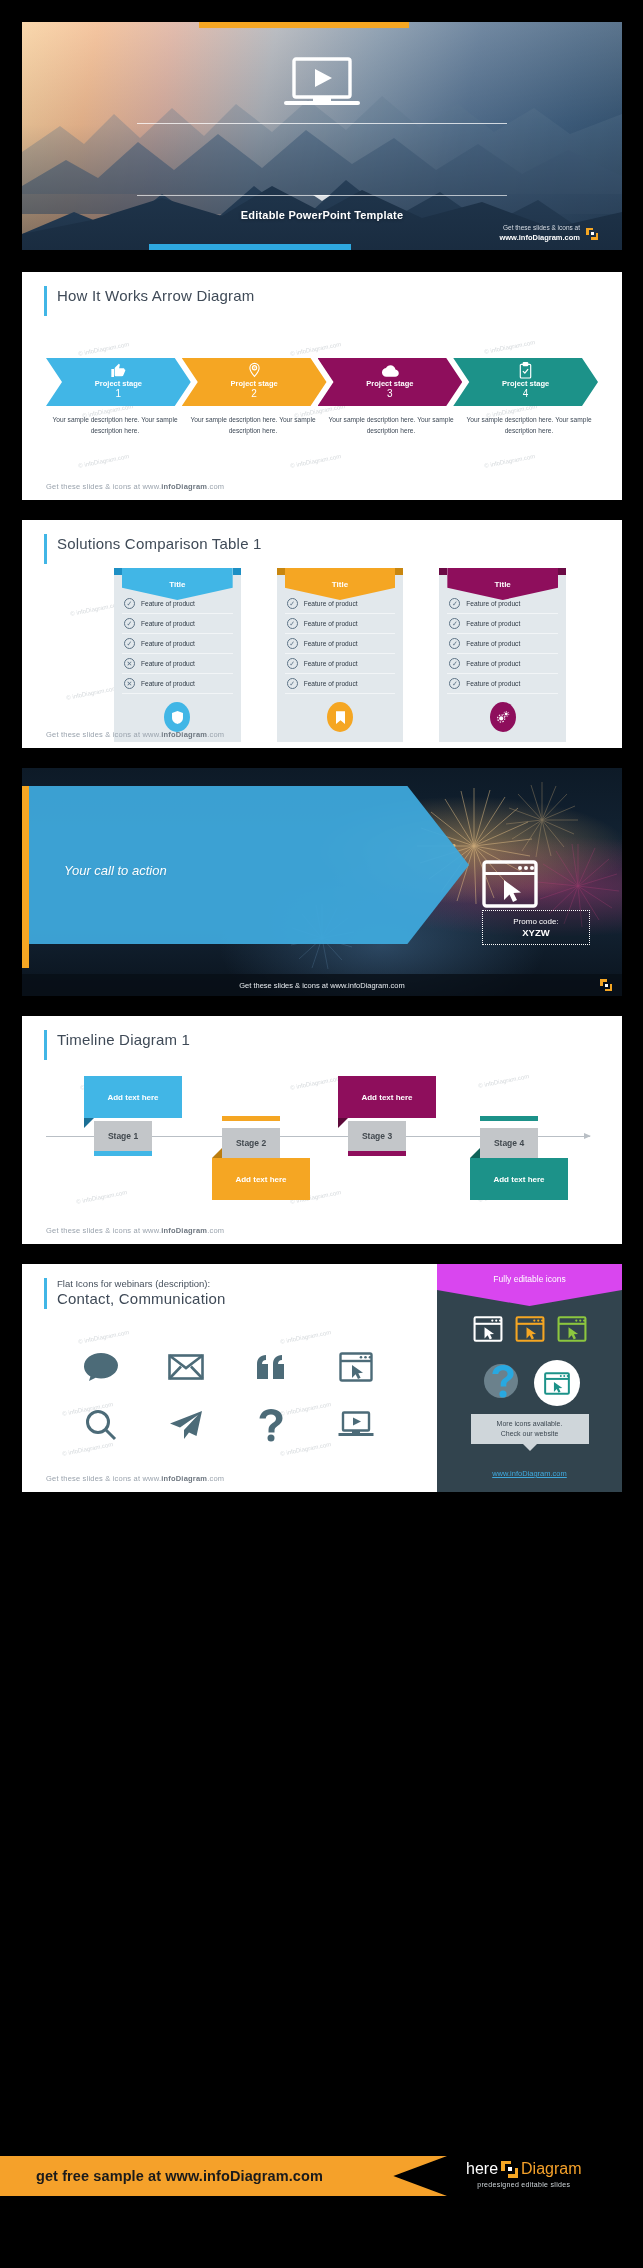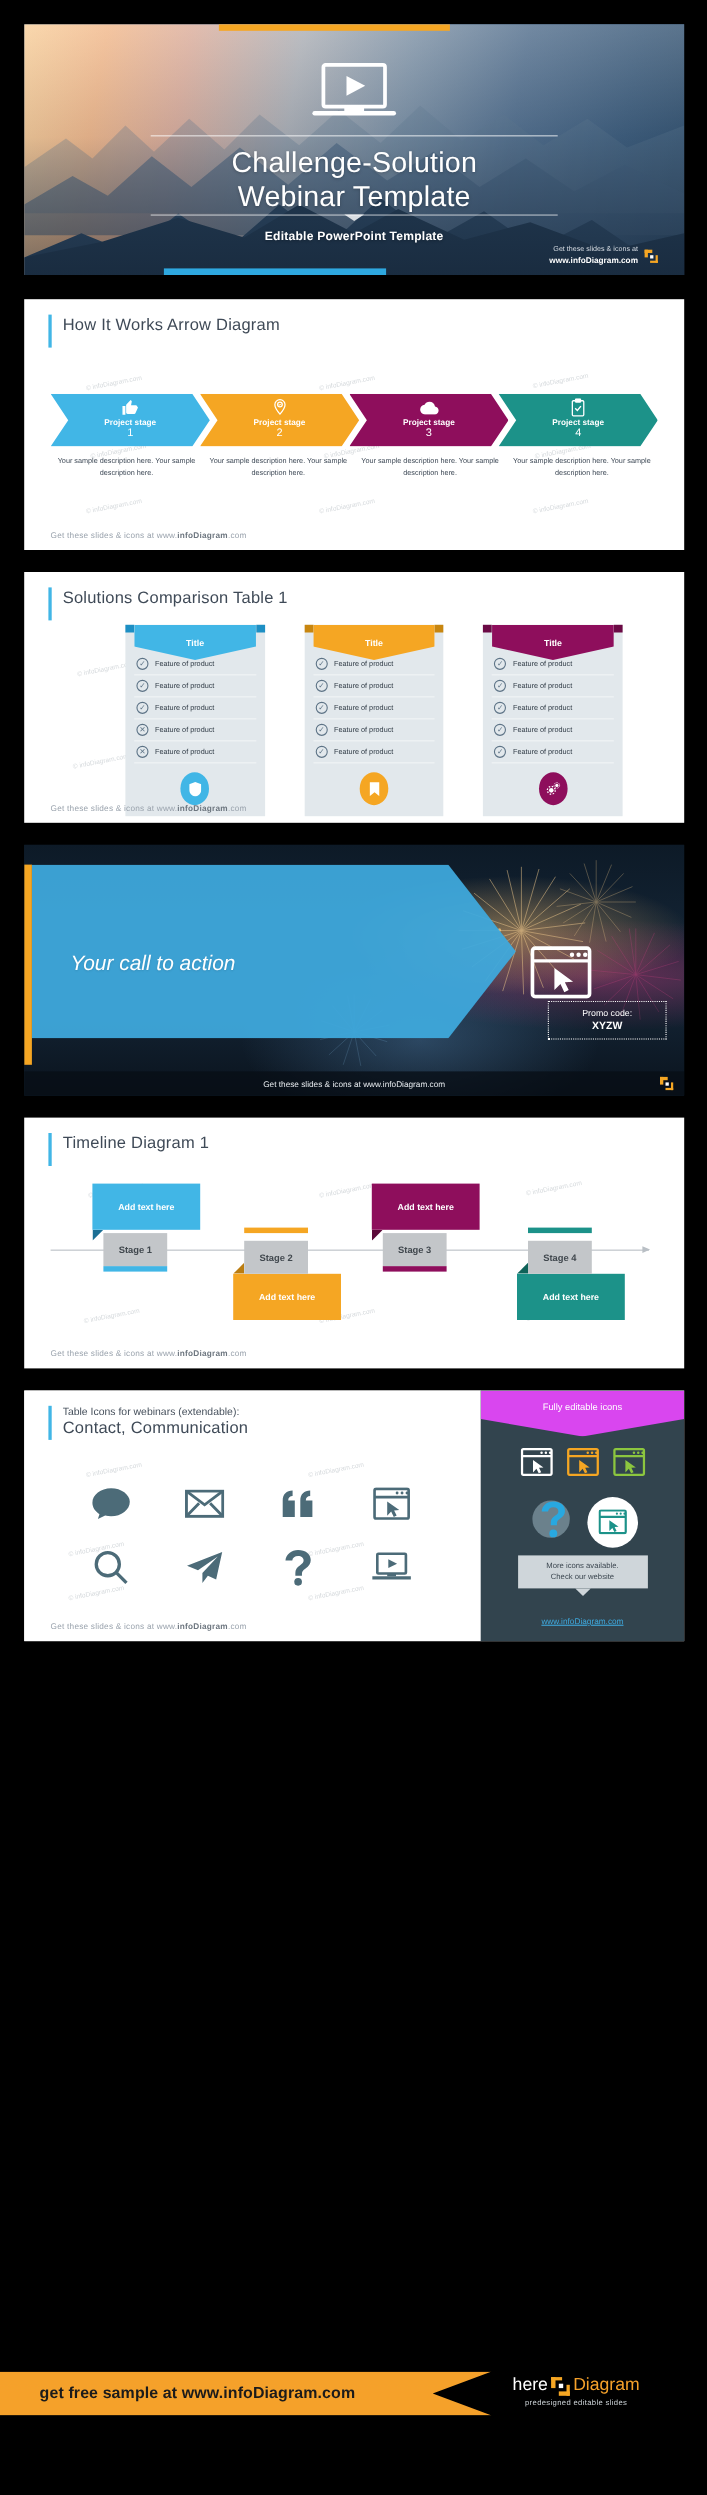--- a/index.html
+++ b/index.html
@@ -174,26 +174,26 @@
   #slide4 .sparks { position:absolute; inset:0; opacity:.9; }
   #slide4 .orangebar { position:absolute; left:0; top:18px; bottom:28px; width:7px; background:#f5a623; }
   #slide4 .cta {
     position:absolute; left:7px; top:18px; width:440px; height:158px;
     background:#3fa9dd;
     clip-path: polygon(0 0, 86% 0, 100% 50%, 86% 100%, 0 100%);
     opacity:.94;
   }
   #slide4 .cta-text {
     position:absolute; left:42px; top:92px; width:330px;
-    color:#fff; font-size:19px; font-style:italic; line-height:1.75;
+    color:#fff; font-size:13px; font-style:italic; line-height:1.75;
     text-shadow:0 1px 2px rgba(0,0,0,.12);
   }
   #slide4 .browser-ic { position:absolute; left:460px; top:92px; }
   #slide4 .promo {
-    position:absolute; left:476px; top:142px; width:108px; padding:6px 4px;
+    position:absolute; left:460px; top:142px; width:108px; padding:6px 4px;
     border:1.5px dotted #fff; text-align:center; color:#fff;
     background:rgba(20,30,42,.25);
   }
   #slide4 .promo .l1 { font-size:8px; }
   #slide4 .promo .l2 { font-size:9.5px; font-weight:700; margin-top:1px; }
   #slide4 .dkfooter {
     position:absolute; left:0; right:0; bottom:0; height:22px;
     background:rgba(8,14,22,.78);
     display:flex; align-items:center; justify-content:center;
     color:#e6eaee; font-size:7.5px;
@@ -312,24 +312,20 @@
       <svg width="80" height="56" viewBox="0 0 80 56">
         <rect x="12" y="2" width="56" height="38" rx="2" fill="none" stroke="#fff" stroke-width="3.4"></rect>
         <path d="M33 12 L50 21 L33 30 Z" fill="#fff"></path>
         <rect x="2" y="44" width="76" height="4" rx="2" fill="#fff"></rect>
         <rect x="31" y="40" width="18" height="4" fill="#fff"></rect>
       </svg>
     </div>
 
     <div class="divider"></div>
 
-    <div class="big-title">
-      <div>Challenge-Solution</div>
-      <div>Webinar Template</div>
-    </div>
 
     <div class="divider2"></div>
 
     <div class="subtitle">Editable PowerPoint Template</div>
 
     <div class="blue-bar"></div>
 
     <div class="brand-footer">
       <div class="txt">
         <span>Get these slides &amp; icons at</span><br>
@@ -637,21 +633,21 @@
     <div class="footer-note">
       <span>Get these slides &amp; icons at www.</span><b>infoDiagram</b><span>.com</span>
     </div>
   </div>
 
   <div class="slide" id="slide6">
     <div class="main">
       <div class="title-bar">
         <div class="accent-rule"></div>
         <div>
-          <span class="slide-sub-small">Table Icons for webinars (extendable):</span>
+          <span class="slide-sub-small">Flat Icons for webinars (description):</span>
           <span class="slide-title">Contact, Communication</span>
         </div>
       </div>
 
       <div class="wm" style="left:56px; top:70px;">© infoDiagram.com</div>
       <div class="wm" style="left:258px; top:70px;">© infoDiagram.com</div>
       <div class="wm" style="left:40px; top:142px;">© infoDiagram.com</div>
       <div class="wm" style="left:258px; top:142px;">© infoDiagram.com</div>
       <div class="wm" style="left:40px; top:182px;">© infoDiagram.com</div>
       <div class="wm" style="left:258px; top:182px;">© infoDiagram.com</div>

